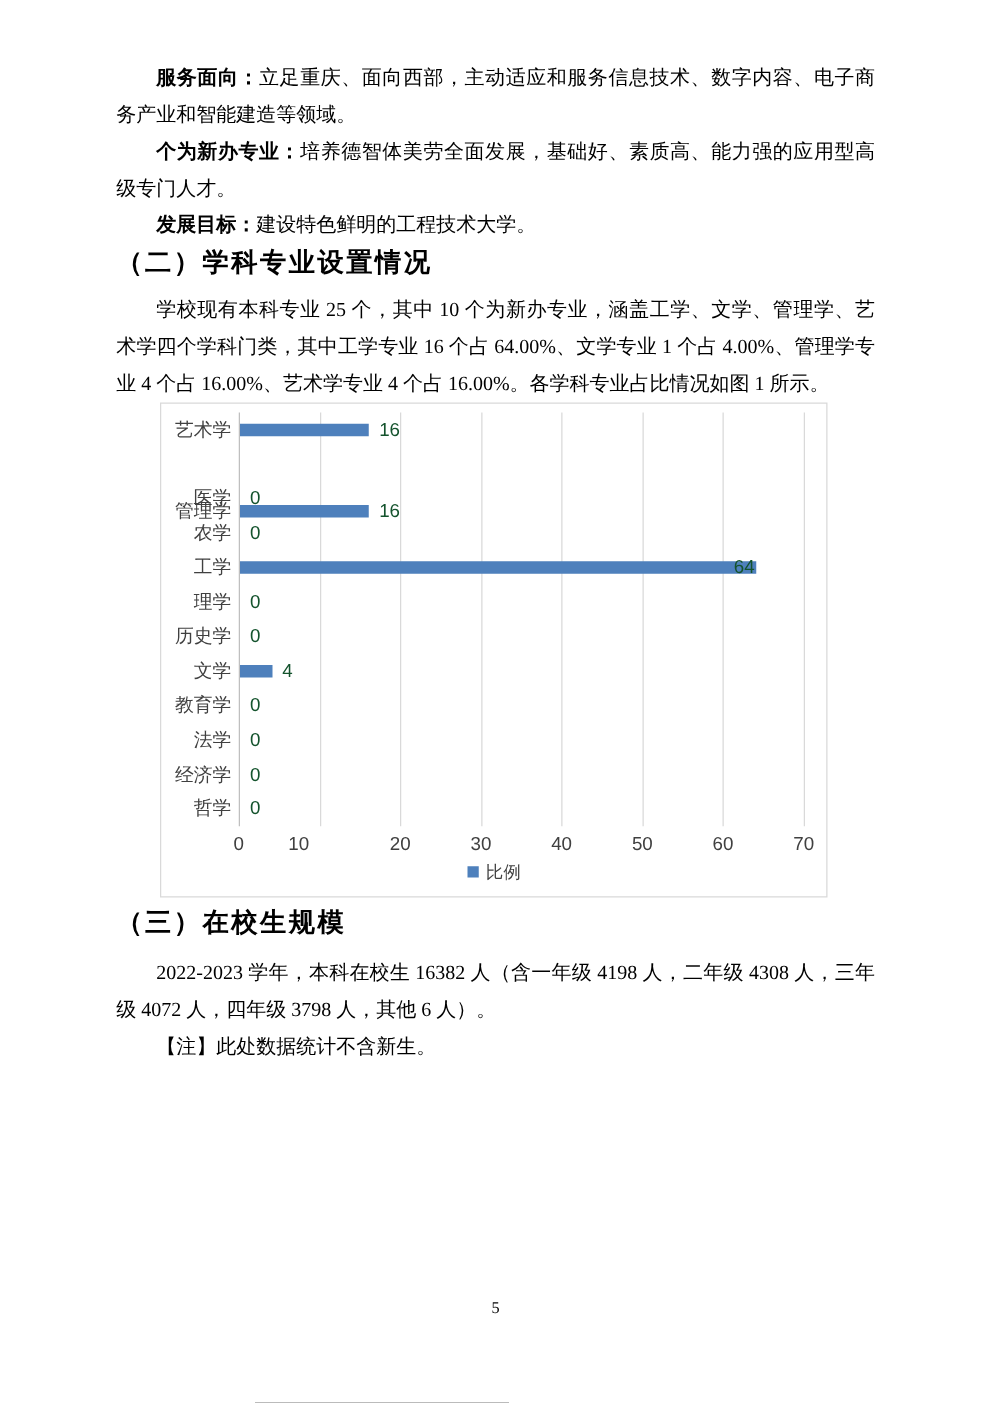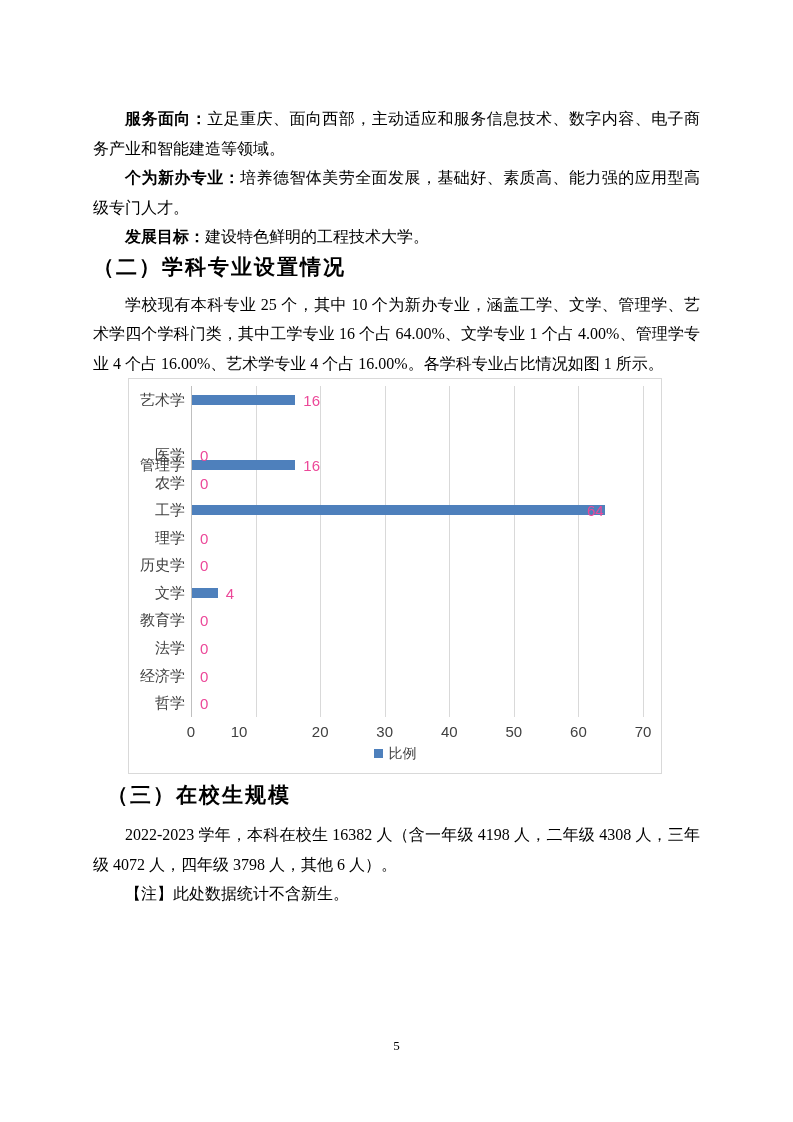--- a/index.html
+++ b/index.html
@@ -6,41 +6,41 @@
   html,body { background:#888; }
   .page {
     position:relative;
     width:793px; height:1122px;
     margin:0 auto;
     background:#ffffff;
     font-family:"Liberation Serif","DejaVu Serif",serif;
     color:#000;
     overflow:hidden;
   }
-  .content { padding:104px 93px 0 93px; }
+  .content { padding:48px 93px 0 93px; }
   .para {
     font-size:16px;
     line-height:29.5px;
     text-align:justify;
     text-indent:2em;
   }
   .para .lead {
     font-weight:bold;
     font-family:"Liberation Sans","DejaVu Sans",sans-serif;
   }
   h2.sec-heading {
     font-family:"Liberation Sans","DejaVu Sans",sans-serif;
     font-weight:bold;
     font-size:21px;
     line-height:30px;
     letter-spacing:2px;
     color:#000;
   }
   h2.h2a { margin:0 0 8px 0; }
-  h2.h2b { margin:6px 0 10px 14px; }
+  h2.h2b { margin:6px 0 10px 0; }
 
   
   .chart-box {
     position:relative;
     margin-left:35px;
     width:534px; height:396px;
     border:1px solid #d9d9d9;
     background:#fff;
     font-family:"Liberation Sans","DejaVu Sans",sans-serif;
   }
@@ -60,21 +60,21 @@
     white-space:nowrap;
   }
   .bar {
     position:absolute;
     height:10px; top:50%;
     transform:translateY(-50%);
   }
   .val-label {
     position:absolute; top:50%;
     transform:translateY(-50%);
-    font-size:15px; color:#ec4899;
+    font-size:15px; color:#14532d;
     white-space:nowrap;
   }
   .tick-label {
     position:absolute;
     transform:translateX(-50%);
     font-size:15px; color:#404040;
   }
   .legend {
     position:absolute; left:0; right:0;
     display:flex; justify-content:center; align-items:center;

